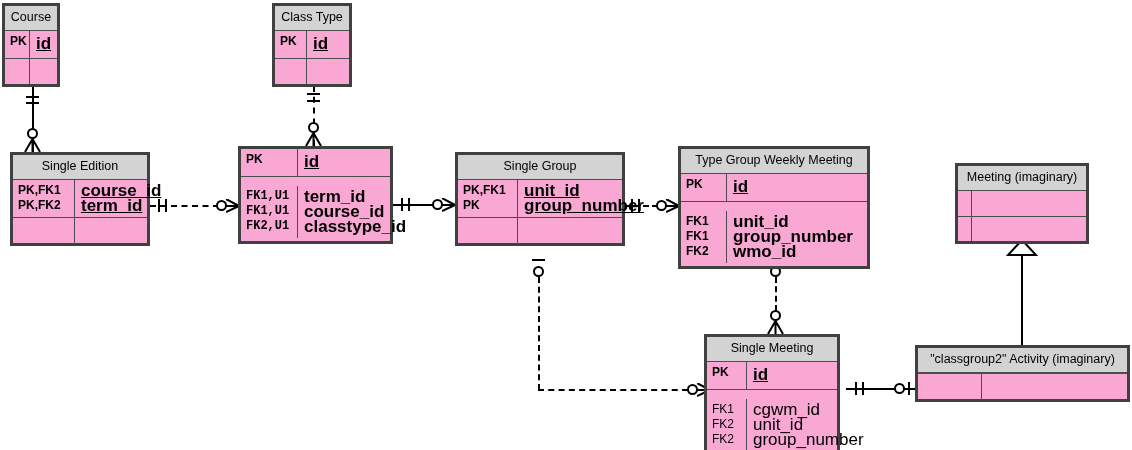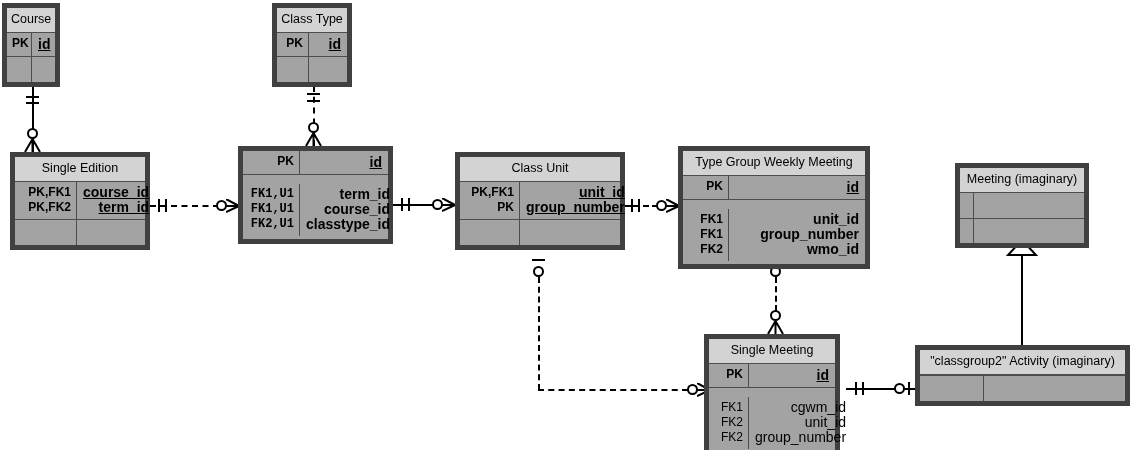--- a/index.html
+++ b/index.html
@@ -13,61 +13,60 @@
   #canvas {
     position: relative;
     width: 1132px;
     height: 450px;
     background: #ffffff;
     overflow: hidden;
   }
   
   .entity {
     position: absolute;
-    border: 5px solid #404040;
-    background: #a3a3a3;
+    border: 3px solid #404040;
+    background: #f9a8d4;
     box-sizing: border-box;
     z-index: 5;
   }
   .entity-title {
     background: #d3d3d3;
     border-bottom: 1px solid #4d4d4d;
     text-align: center;
     font-size: 12.5px;
     color: #000;
     line-height: 1;
     padding: 5px 4px 6px 4px;
     box-sizing: border-box;
     white-space: nowrap;
   }
   .entity-body {
     display: block;
   }
   .sect {
     display: flex;
     box-sizing: border-box;
-    text-align: right;
   }
   .sect.div-top {
     border-top: 1px solid #4d4d4d;
   }
   .col-key {
     box-sizing: border-box;
     border-right: 1px solid #4d4d4d;
     padding: 3px 5px 4px 5px;
     font-size: 12px;
     font-weight: bold;
     color: #000;
     white-space: nowrap;
     flex: none;
   }
   .col-fld {
     box-sizing: border-box;
     padding: 3px 6px 4px 6px;
-    font-size: 14px;
+    font-size: 17px;
     color: #000;
     white-space: nowrap;
     flex: 1 1 auto;
   }
   .col-key.reg, .col-fld.reg { font-weight: bold; }
   .col-key.plain { font-weight: bold; }
   .row-line { line-height: 15px; height: 15px; }
   .u { text-decoration: underline; }
   .empty-sect { height: 26px; }
 
@@ -187,21 +186,21 @@
         <div class="col-fld reg">
           <div class="row-line">term_id</div>
           <div class="row-line">course_id</div>
           <div class="row-line">classtype_id</div>
         </div>
       </div>
     </div>
   </div>
 
   <div class="entity" style="left:455px; top:152px; width:170px;">
-    <div class="entity-title">Class Unit</div>
+    <div class="entity-title">Single Group</div>
     <div class="entity-body">
       <div class="sect">
         <div class="col-key" style="width:60px;">
           <div class="row-line">PK,FK1</div>
           <div class="row-line">PK</div>
         </div>
         <div class="col-fld reg">
           <div class="row-line u">unit_id</div>
           <div class="row-line u">group_number</div>
         </div>

